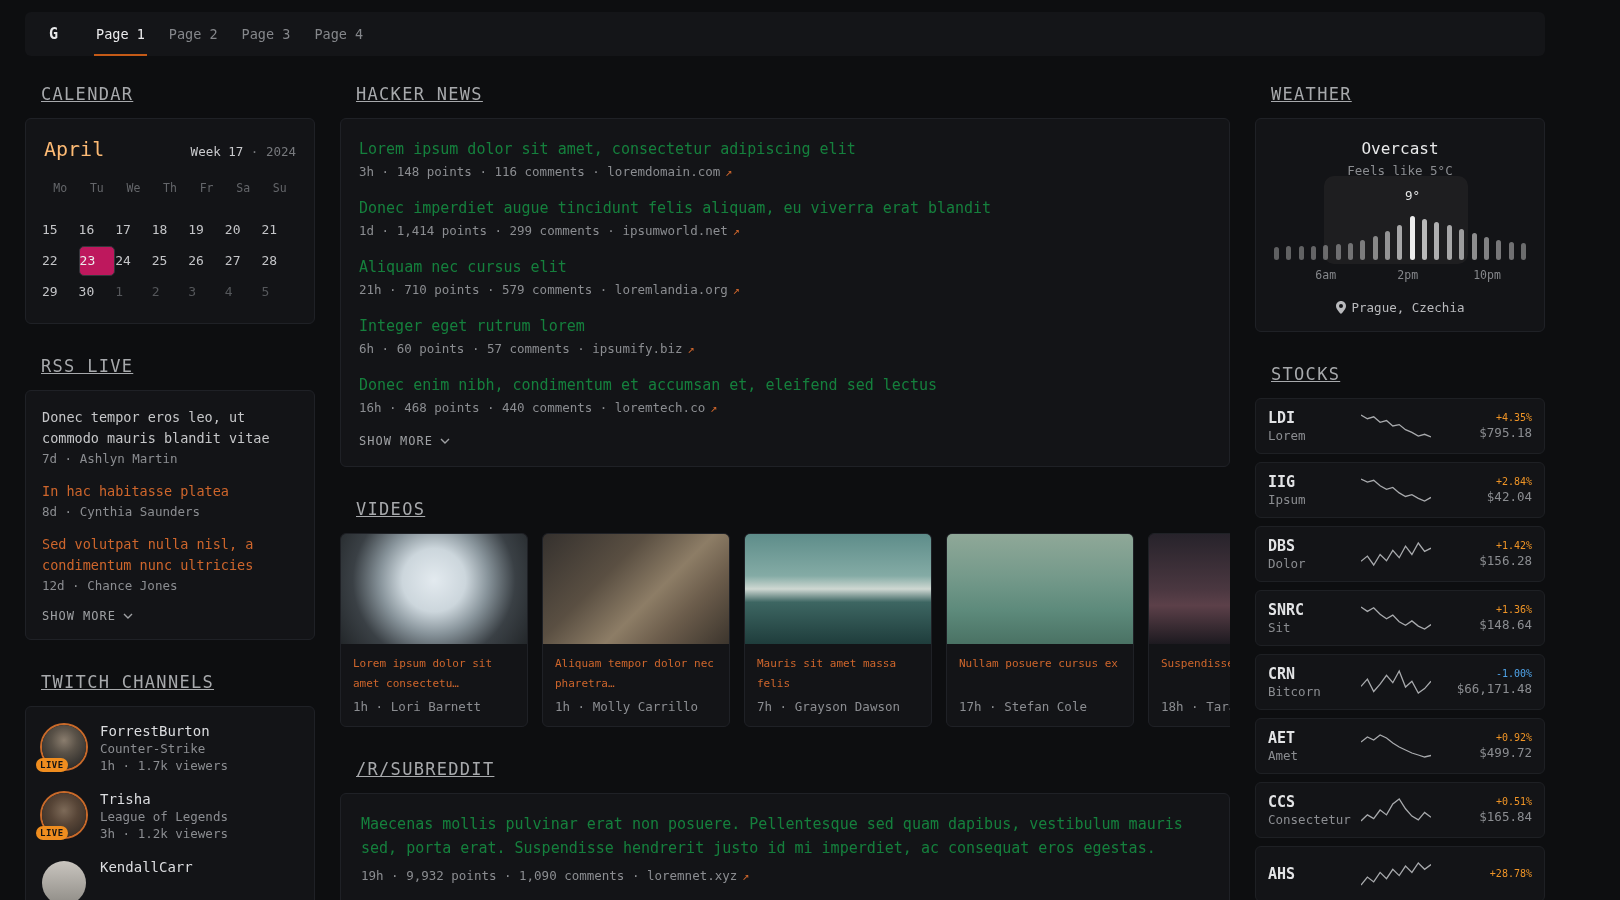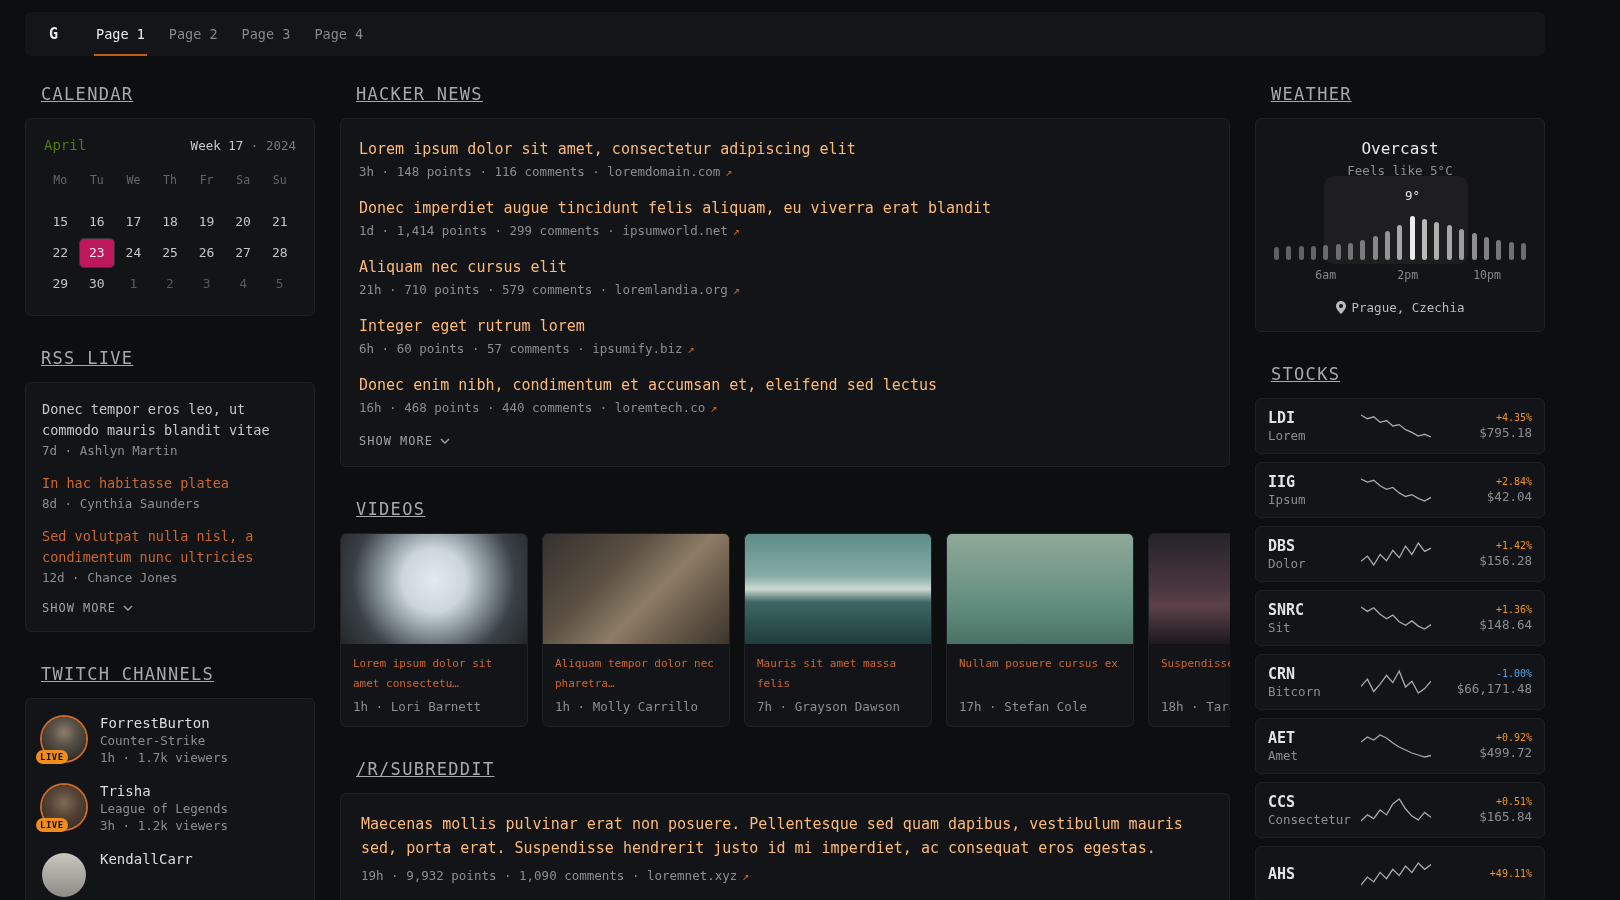--- a/index.html
+++ b/index.html
@@ -36,37 +36,37 @@
   .widget { margin-bottom:32px; }
   .widget-title {
     font-size:17px; letter-spacing:1.3px; color:#a7a9ac;
     margin:0 0 14px 16px; font-weight:normal;text-decoration:underline;
   }
   .panel {
     background:#131417; border:1px solid #1f2126; border-radius:6px;
     padding:16px;
   }
   .meta { font-size:12.5px; color:#8b8d91; }
-  .link { color:#fdba74; text-decoration:none; cursor:pointer; }
+  .link { color:#15803d; text-decoration:none; cursor:pointer; }
   .arrow { color:#cf662c; margin-left:5px; font-size:12px; }
   .show-more {
     background:none; border:none; cursor:pointer; font-family:inherit;
     font-size:12px; letter-spacing:1px; color:#9fa1a4;
     display:flex; align-items:center; gap:7px; margin-top:16px;
   }
 
   
   .cal-head { display:flex; justify-content:space-between; align-items:baseline; padding:2px 2px 0; }
-  .cal-month { font-size:14px; color:#4d7c0f; }
+  .cal-month { font-size:20px; color:#fdba74; }
   .cal-week  { font-size:12.5px; color:#c9cacd; }
   .cal-week .dim { color:#77797d; }
   .cal-grid { display:grid; grid-template-columns:repeat(7,1fr); margin-top:14px; row-gap:1px; }
   .cal-dow { text-align:center; font-size:11.5px; color:#64666a; height:26px; line-height:26px; }
   .cal-day {
-    text-align:center; height:30px; line-height:30px; font-size:13px;
+    text-align:left; height:30px; line-height:30px; font-size:13px;
     color:#c4c5c8; border-radius:5px; cursor:pointer;
   }
   .cal-day.selected { background:#be185d; border:1px solid #34363b; line-height:28px; color:#ecedee; }
   .cal-day.muted { color:#55575b; }
 
   
   .rss-item { margin-bottom:15px; }
   .rss-title { font-size:13.5px; line-height:21px; color:#c6c7c9; display:block; cursor:pointer; }
   .rss-title.hl { color:#cf662c; }
   .rss-item .meta { margin-top:2px; }
@@ -543,21 +543,21 @@
             <div class="stock-id">
                 <div class="stock-sym">AHS</div>
                 <div class="stock-name meta"></div>
               </div>
             <div class="stock-spark">
                 <svg width="70" height="30" viewBox="0 0 70 30">
                   <polyline points="0.0,26.0 6.4,18.1 12.7,22.9 19.1,13.4 25.5,19.7 31.8,10.3 38.2,16.6 44.5,7.1 50.9,13.4 57.3,4.0 63.6,10.3 70.0,5.6" fill="none" stroke="#a8aaad" stroke-width="1.3"></polyline>
                 </svg>
               </div>
             <div class="stock-vals">
-                <div class="stock-change up">+49.11%</div>
+                <div class="stock-change up">+28.78%</div>
                 <div class="stock-price meta"></div>
               </div>
           </div>
 
         </div>
       </div>
 
     </section>
   </main>
 </div>

